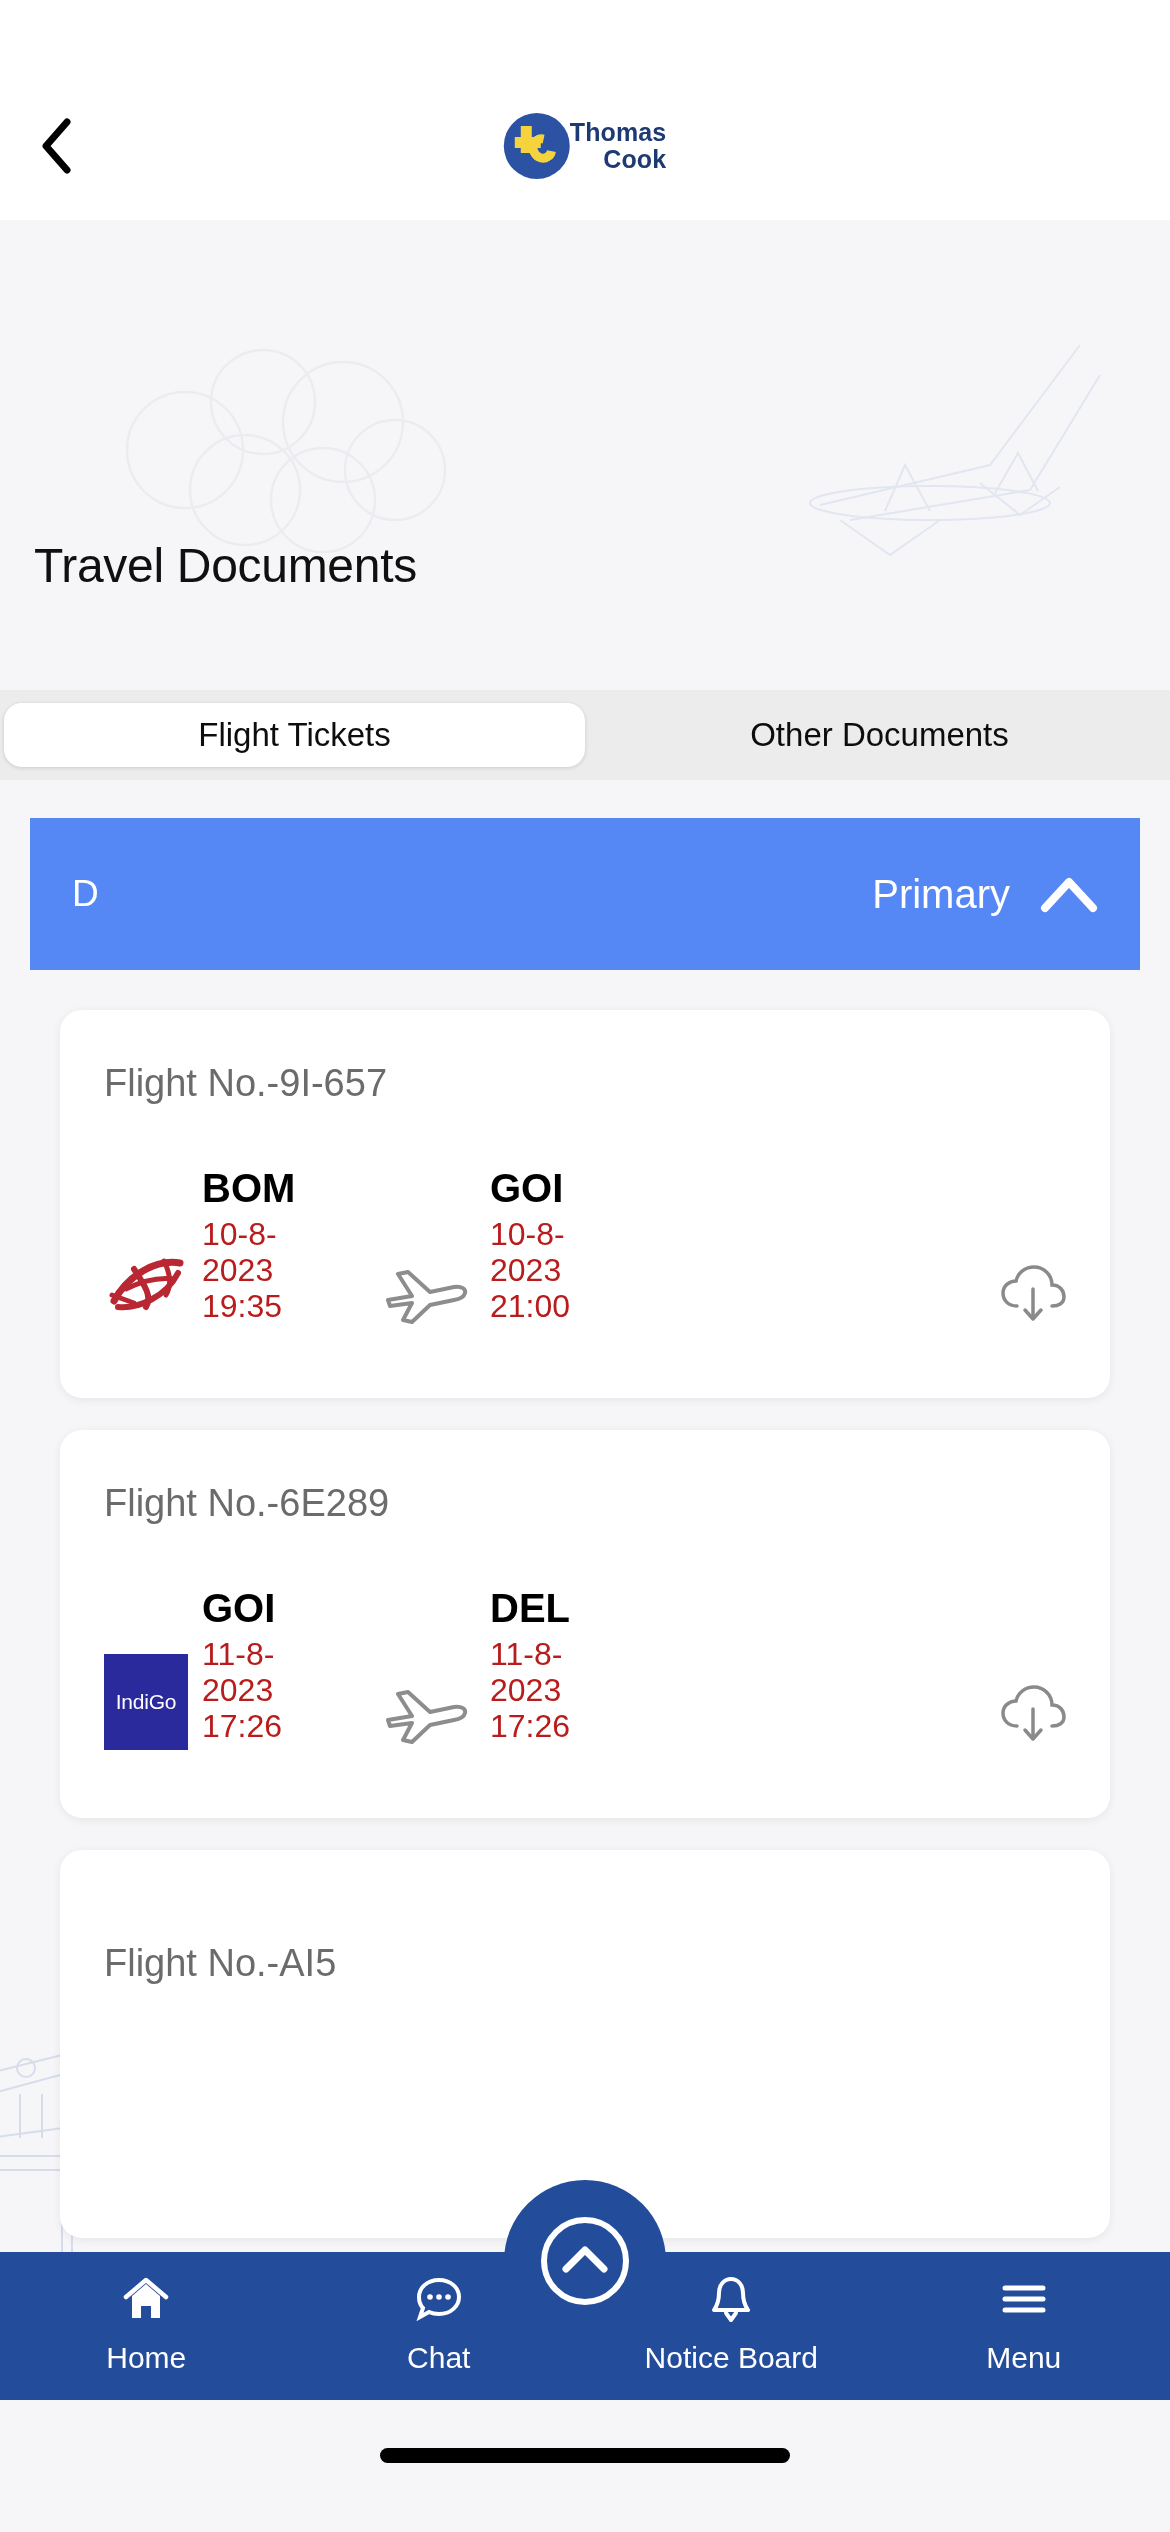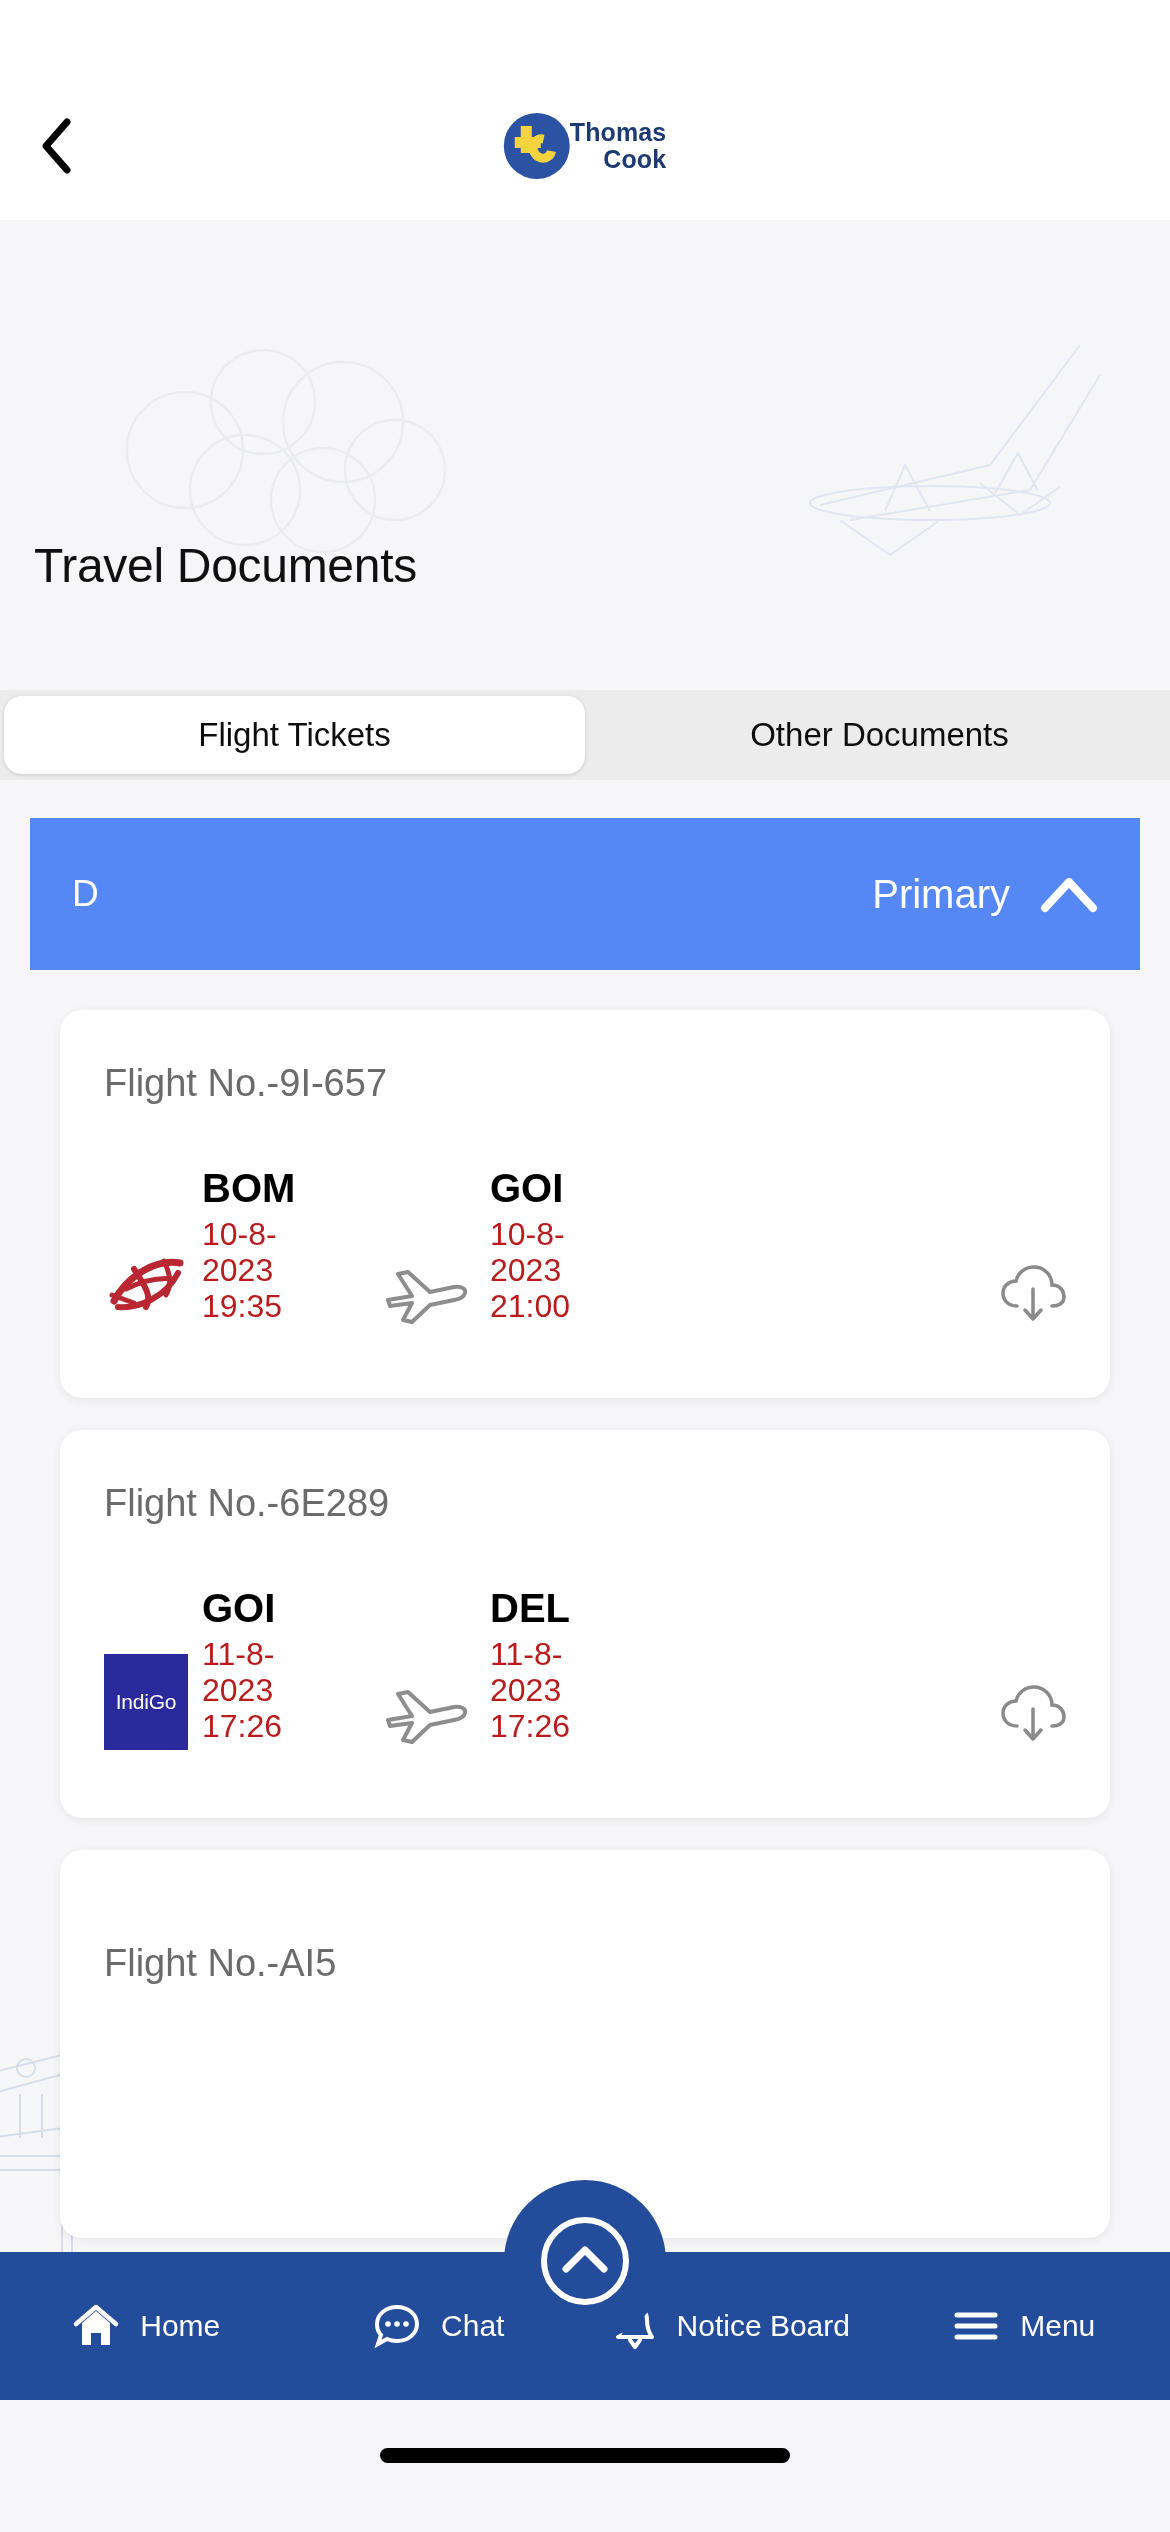--- a/index.html
+++ b/index.html
@@ -141,21 +141,21 @@
     color: #0d0d0d;
     background: transparent;
     position: relative;
     z-index: 2;
   }
   .tab.active {
     background: #ffffff;
     border-radius: 18px;
     box-shadow: 0 1px 4px rgba(0,0,0,.14);
     margin: 0 4px 0 4px;
-    height: 78px;
+    height: 64px;
   }
 
   
   .group-bar {
     position: absolute;
     left: 30px;
     right: 30px;
     top: 598px;
     height: 152px;
     background: #5588f5;
@@ -290,21 +290,21 @@
     bottom: 132px;
     height: 148px;
     background: #234c9b;
     display: flex;
     align-items: center;
     z-index: 30;
   }
   .nav-item {
     flex: 1;
     display: flex;
-    flex-direction: row;
+    flex-direction: column;
     align-items: center;
     justify-content: center;
     gap: 20px;
     color: #ffffff;
   }
   .nav-item .ic { height: 44px; display: flex; align-items: center; }
   .nav-item .ic svg { display: block; }
   .nav-label { font-size: 30px; color: #ffffff; }
 
   

